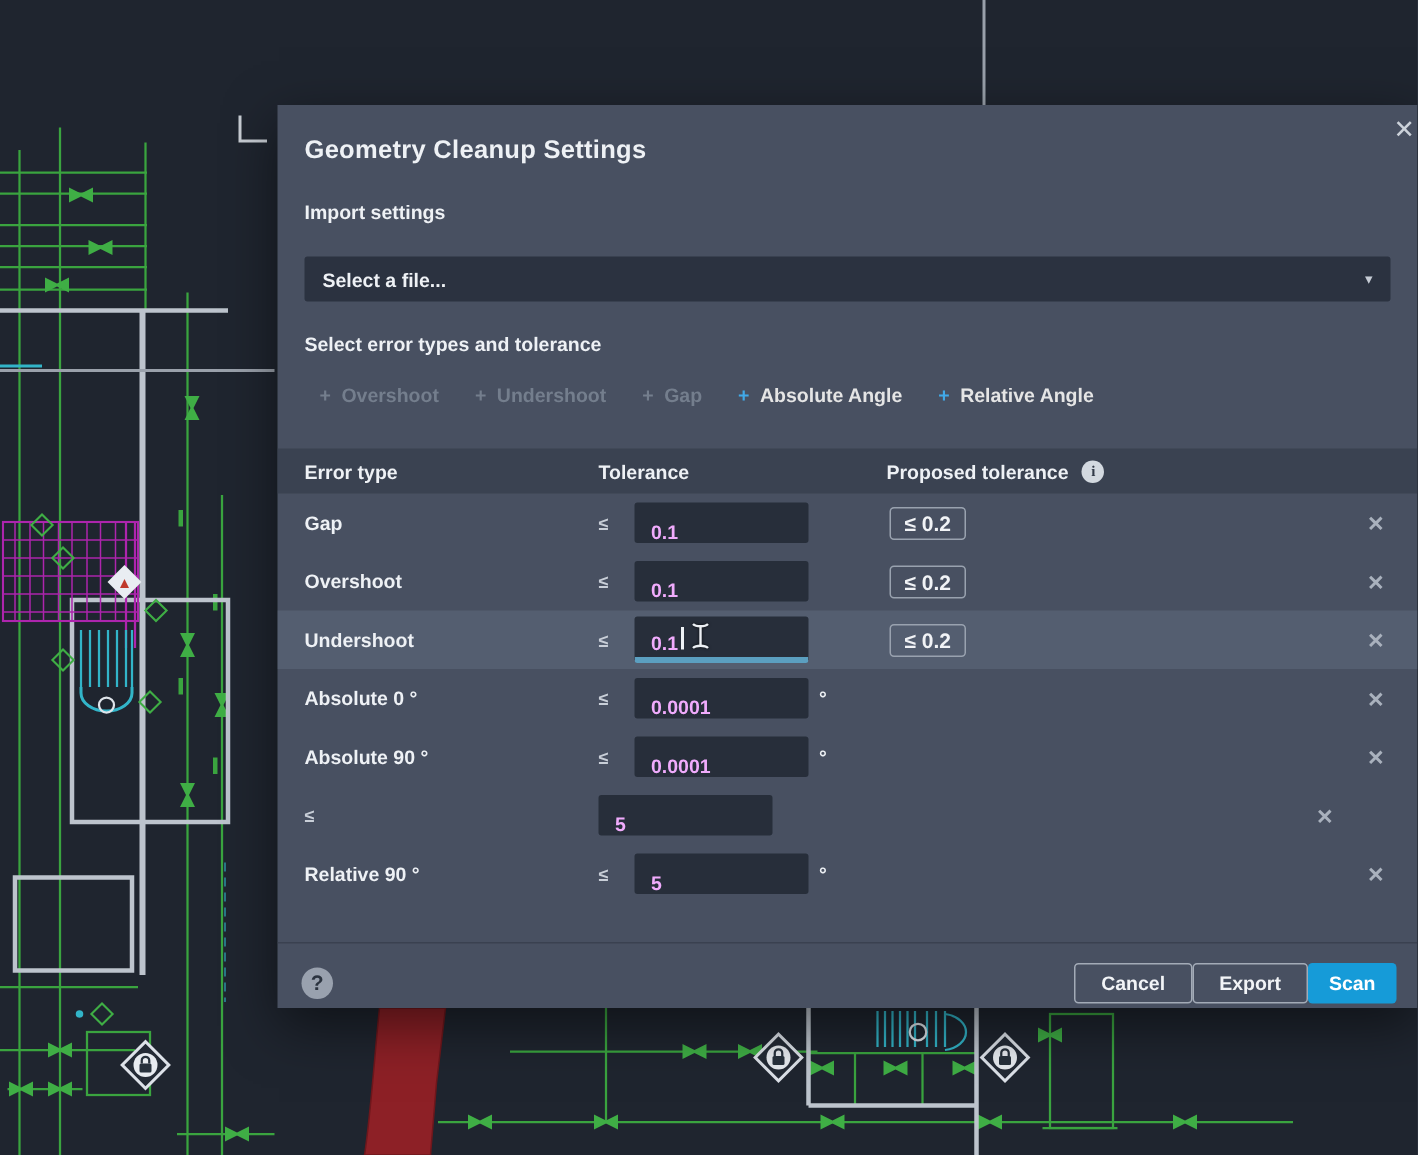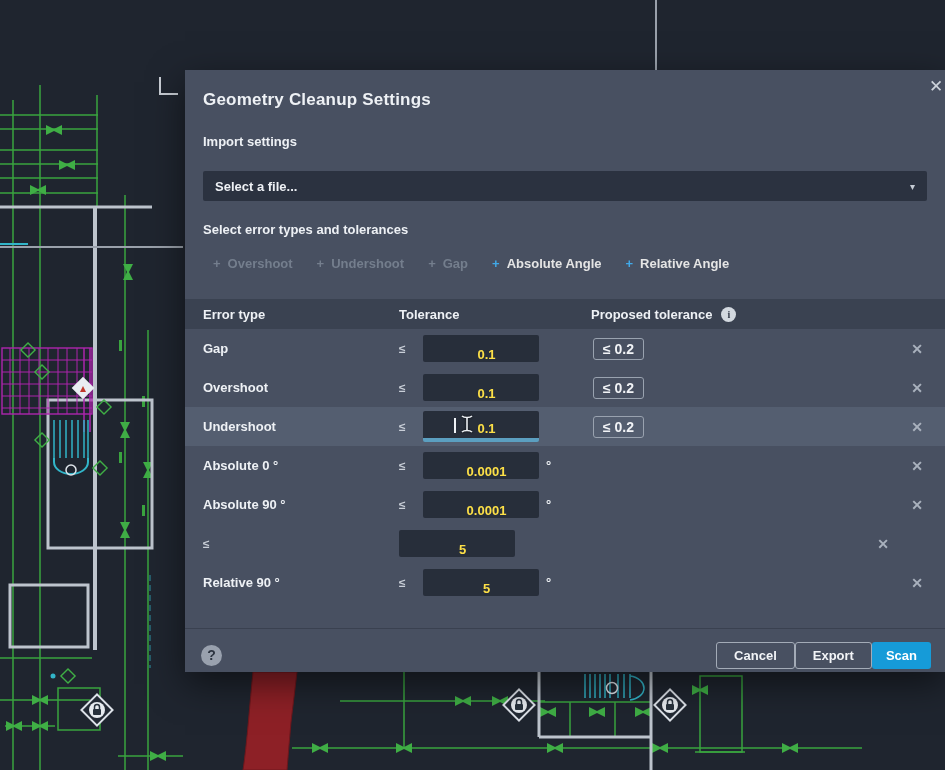--- a/index.html
+++ b/index.html
@@ -34,22 +34,22 @@
   .thead .prop-h{grid-column:5/6;padding-left:16px;display:flex;align-items:center;gap:9px;}
   .thead .tol-h{grid-column:2/4;}
   .info{width:15px;height:15px;border-radius:50%;background:#d3d9e0;color:#323a48;
     font-size:10px;font-weight:700;display:flex;align-items:center;justify-content:center;
     font-family:"Liberation Serif",serif;cursor:pointer;}
   .trow{height:39px;font-size:13px;font-weight:600;}
   .trow.focused{background:#545e70;}
   .op{color:#c9cfd8;font-size:12px;}
   .inpcell{position:relative;}
   input.tol{width:116px;height:27px;background:#272e3a;border:none;border-radius:2px;
-    color:#fde047;font-size:13px;font-weight:700;font-family:"Liberation Sans",sans-serif;
-    padding:11px 0 0 11px;box-sizing:border-box;outline:none;text-align:center;}
+    color:#f0abfc;font-size:13px;font-weight:700;font-family:"Liberation Sans",sans-serif;
+    padding:11px 0 0 11px;box-sizing:border-box;outline:none;}
   .focused input.tol{height:31px;border-bottom:4px solid #5b9fc0;padding-bottom:4px;}
   .caret-bar{position:absolute;left:31px;top:7px;width:1.5px;height:15px;background:#eef2f6;}
   .ibeam{position:absolute;left:37px;top:3px;filter:drop-shadow(0 0 1px rgba(0,0,0,.8));}
   .unit{padding-left:7px;font-weight:700;}
   .chip{margin-left:18px;height:22px;padding:0 9px;background:transparent;
     border:1px solid #99a2af;border-radius:3px;color:#f1f3f6;font-size:14px;font-weight:700;
     font-family:"Liberation Sans",sans-serif;cursor:pointer;}
   .rmv{justify-self:end;color:#a9b1bd;font-size:14px;cursor:pointer;padding-right:4px;}
   .divider{height:1px;background:#3a4150;margin-top:26px;}
   
@@ -227,21 +227,21 @@
     <span class="close">✕</span>
   </div>
 
   <div class="lbl">Import settings</div>
 
   <div class="dropdown">
     <span class="val">Select a file...</span>
     <span class="caret">▾</span>
   </div>
 
-  <div class="lbl2">Select error types and tolerances</div>
+  <div class="lbl2">Select error types and tolerance</div>
 
   <div class="addrow">
     <span class="addbtn off">
       <span class="plus">+</span>
       <span class="txt">Overshoot</span>
     </span>
     <span class="addbtn off">
       <span class="plus">+</span>
       <span class="txt">Undershoot</span>
     </span>

